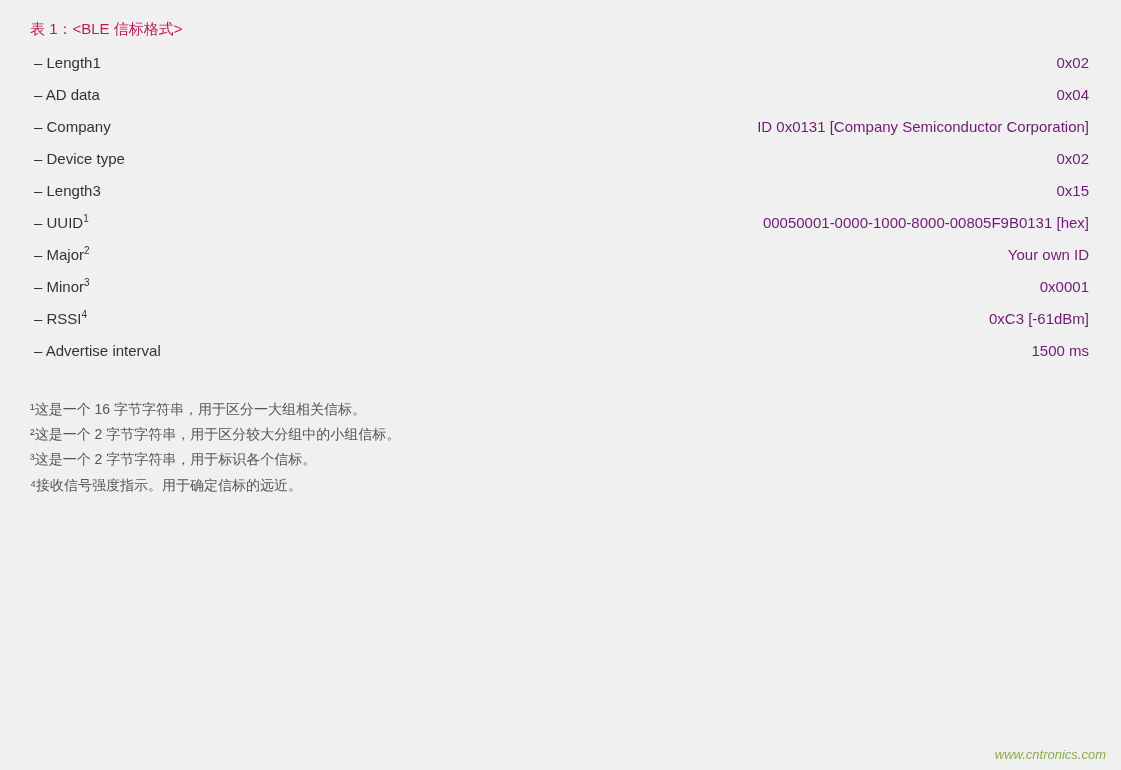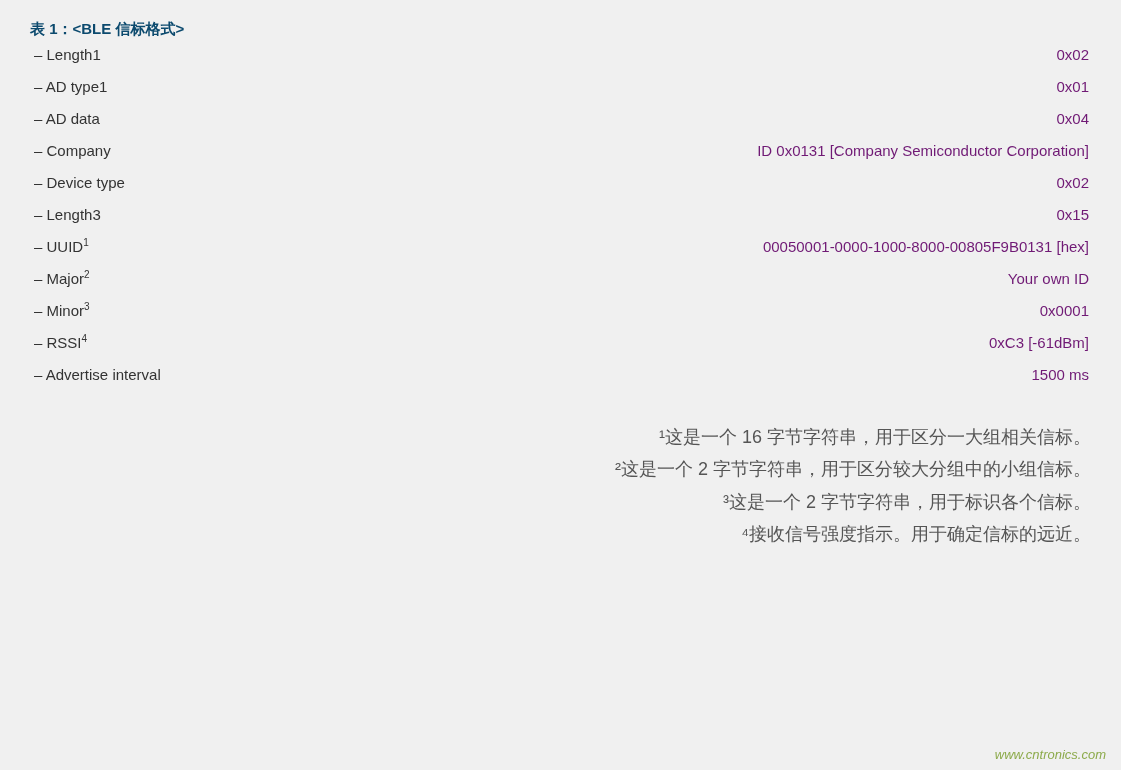--- a/index.html
+++ b/index.html
@@ -13,23 +13,23 @@
       font-family: Arial, sans-serif;
       font-size: 15px;
       color: #333;
       width: 1121px;
       min-height: 770px;
       padding: 20px 30px;
     }
 
     .table-title {
       font-size: 15px;
-      color: #0c4a6e;
-      margin-bottom: 0;
-      font-weight: bold;
+      color: #be185d;
+      margin-bottom: 8px;
+      font-weight: normal;
     }
 
     .data-table {
       width: 100%;
       border-collapse: collapse;
       margin-bottom: 30px;
     }
 
     .data-table tr td {
       padding: 4px 2px;
@@ -42,23 +42,22 @@
       padding-left: 4px;
     }
 
     .data-table td:last-child {
       color: #701a75;
       text-align: right;
     }
 
     .footnotes {
       color: #555;
-      font-size: 18px;
+      font-size: 14px;
       line-height: 1.8;
-      text-align: right;
     }
 
     .footnote-line {
       display: block;
     }
 
     sup {
       font-size: 10px;
       vertical-align: super;
     }
@@ -80,24 +79,20 @@
 </head>
 <body>
 
 <p class="table-title">表 1：&lt;BLE 信标格式&gt;</p>
 
 <table class="data-table">
   <tbody id="table-body">
       <tr>
         <td>– Length1</td>
         <td>0x02</td>
-      </tr>
-      <tr>
-        <td>– AD type1</td>
-        <td>0x01</td>
       </tr>
       <tr>
         <td>– AD data</td>
         <td>0x04</td>
       </tr>
       <tr>
         <td>– Company</td>
         <td>ID 0x0131 [Company Semiconductor Corporation]</td>
       </tr>
       <tr>

